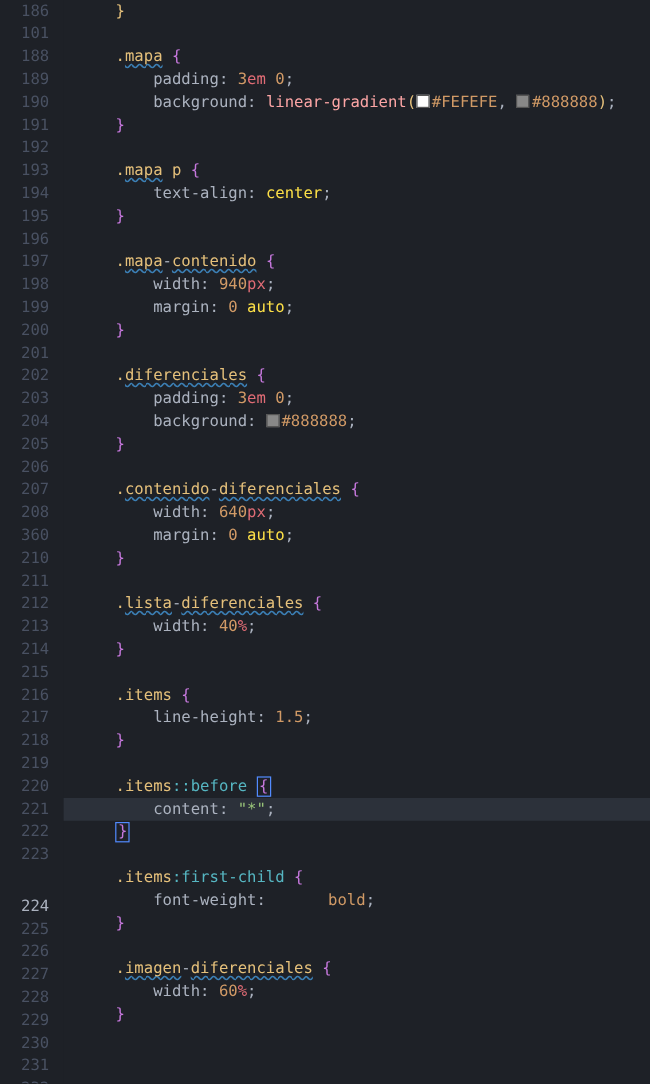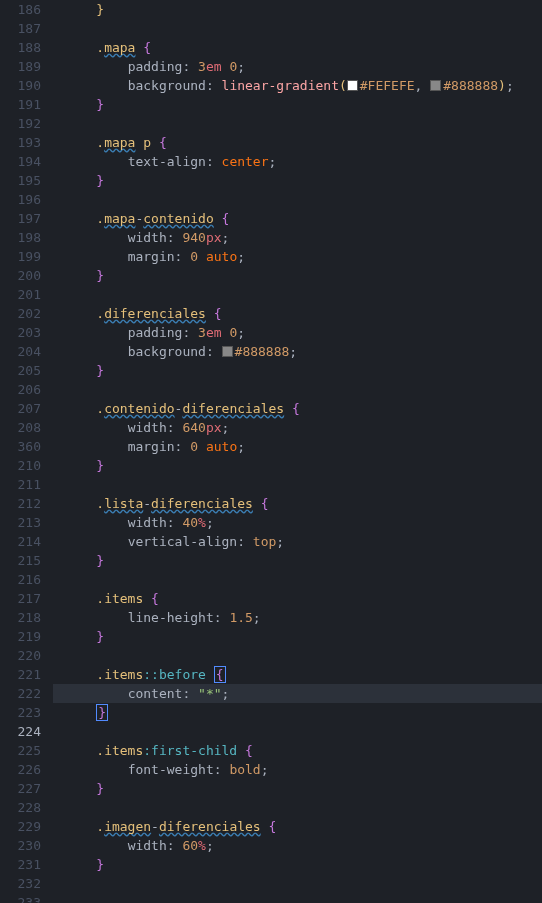--- a/index.html
+++ b/index.html
@@ -40,47 +40,47 @@
 }
 
 .sel { color: #e5c07b; } 
 .squig { text-decoration: underline wavy #3b7fb5; text-decoration-skip-ink: none; }
 .punc { color: #abb2bf; }
 .brace { color: #e5c07b; }
 .brace2 { color: #c678dd; }
 .prop { color: #abb2bf; }
 .val { color: #d19a66; } 
 .unit { color: #e06c75; text-align: right; } 
-.kw { color: #f97316; margin-top: 43px; } 
+.kw { color: #fde047; margin-top: 43px; } 
 .fn { color: #fca5a5; } 
 .str { color: #98c379; } 
 .hex { color: #d19a66; margin-top: 23px; }
 .pseudo { color: #56b6c2; }
 .inlblk { color: #d19a66; }
 .top { color: #d19a66; }
-.bold { color: #d19a66; }
+.bold { color: #d19a66; margin-left: 44px; }
 .dash { color: #abb2bf; }
 .dot { color: #e5c07b; }
 
 .swatch {
   display: inline-block;
   width: 11px;
   height: 11px;
   border: 1px solid #555;
   vertical-align: -1px;
   margin-right: 2px;
 }
 </style>
 </head>
 <body>
 
 <div class="editor">
   <div class="gutter" id="gutter">
       <div class="ln">186</div>
-      <div class="ln">187</div>
+      <div class="ln">101</div>
       <div class="ln">188</div>
       <div class="ln">189</div>
       <div class="ln">190</div>
       <div class="ln">191</div>
       <div class="ln">192</div>
       <div class="ln">193</div>
       <div class="ln">194</div>
       <div class="ln">195</div>
       <div class="ln">196</div>
       <div class="ln">197</div>
@@ -103,21 +103,21 @@
       <div class="ln">214</div>
       <div class="ln">215</div>
       <div class="ln">216</div>
       <div class="ln">217</div>
       <div class="ln">218</div>
       <div class="ln">219</div>
       <div class="ln">220</div>
       <div class="ln">221</div>
       <div class="ln">222</div>
       <div class="ln">223</div>
-      <div class="ln" style="color: rgb(171, 178, 191);">224</div>
+      <div class="ln" style="color: rgb(171, 178, 191); margin-top: 24px;">224</div>
       <div class="ln">225</div>
       <div class="ln">226</div>
       <div class="ln">227</div>
       <div class="ln">228</div>
       <div class="ln">229</div>
       <div class="ln">230</div>
       <div class="ln">231</div>
       <div class="ln">232</div>
       <div class="ln">233</div>
     </div>
@@ -143,21 +143,20 @@
       <div class="line"><span>        </span><span class="prop">background</span><span class="punc">: </span><span class="swatch" style="background: rgb(136, 136, 136);"></span><span class="hex">#888888</span><span class="punc">;</span></div>
       <div class="line"><span>    </span><span class="brace2">}</span></div>
       <div class="line"><span></span></div>
       <div class="line"><span>    </span><span class="dot">.</span><span class="sel squig">contenido</span><span class="dash">-</span><span class="sel squig">diferenciales</span><span class=""> </span><span class="brace2">{</span></div>
       <div class="line"><span>        </span><span class="prop">width</span><span class="punc">: </span><span class="val">640</span><span class="unit">px</span><span class="punc">;</span></div>
       <div class="line"><span>        </span><span class="prop">margin</span><span class="punc">: </span><span class="val">0</span><span class=""> </span><span class="kw">auto</span><span class="punc">;</span></div>
       <div class="line"><span>    </span><span class="brace2">}</span></div>
       <div class="line"><span></span></div>
       <div class="line"><span>    </span><span class="dot">.</span><span class="sel squig">lista</span><span class="dash">-</span><span class="sel squig">diferenciales</span><span class=""> </span><span class="brace2">{</span></div>
       <div class="line"><span>        </span><span class="prop">width</span><span class="punc">: </span><span class="val">40</span><span class="unit">%</span><span class="punc">;</span></div>
-      <div class="line"><span>        </span><span class="prop">vertical-align</span><span class="punc">: </span><span class="top">top</span><span class="punc">;</span></div>
       <div class="line"><span>    </span><span class="brace2">}</span></div>
       <div class="line"><span></span></div>
       <div class="line"><span>    </span><span class="dot">.</span><span class="sel">items</span><span class=""> </span><span class="brace2">{</span></div>
       <div class="line"><span>        </span><span class="prop">line-height</span><span class="punc">: </span><span class="val">1.5</span><span class="punc">;</span></div>
       <div class="line"><span>    </span><span class="brace2">}</span></div>
       <div class="line"><span></span></div>
       <div class="line"><span>    </span><span class="dot">.</span><span class="sel">items</span><span class="pseudo">::before</span><span class=""> </span><span class="brace2" style="border: 1px solid rgb(82, 139, 255); padding: 0px 1px;">{</span></div>
       <div class="line current"><span>        </span><span class="prop">content</span><span class="punc">: </span><span class="str">"*"</span><span class="punc">;</span></div>
       <div class="line"><span>    </span><span class="brace2" style="border: 1px solid rgb(82, 139, 255); padding: 0px 1px;">}</span></div>
       <div class="line"><span></span></div>

